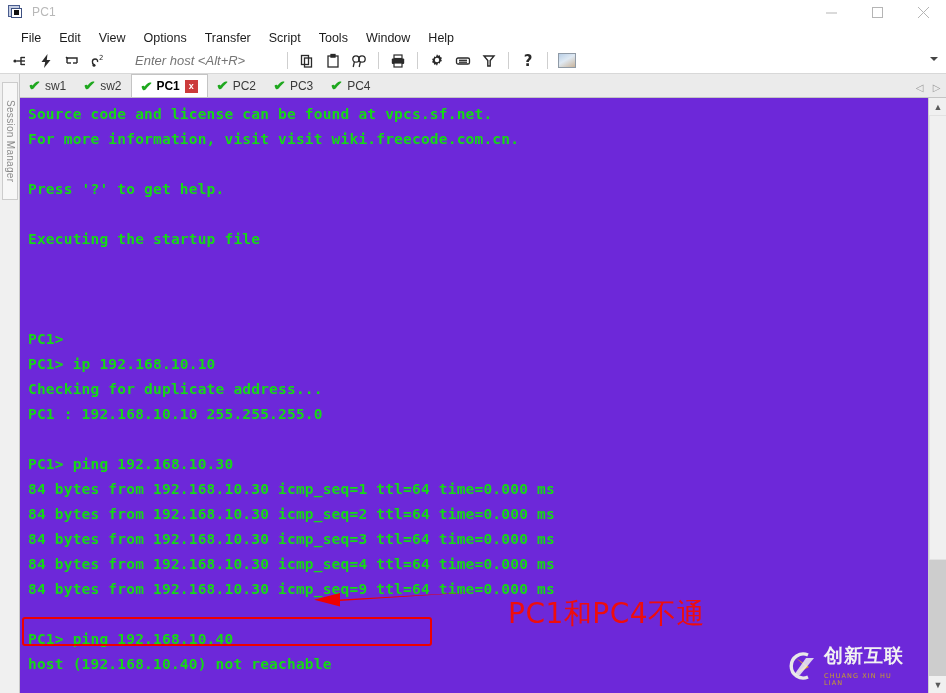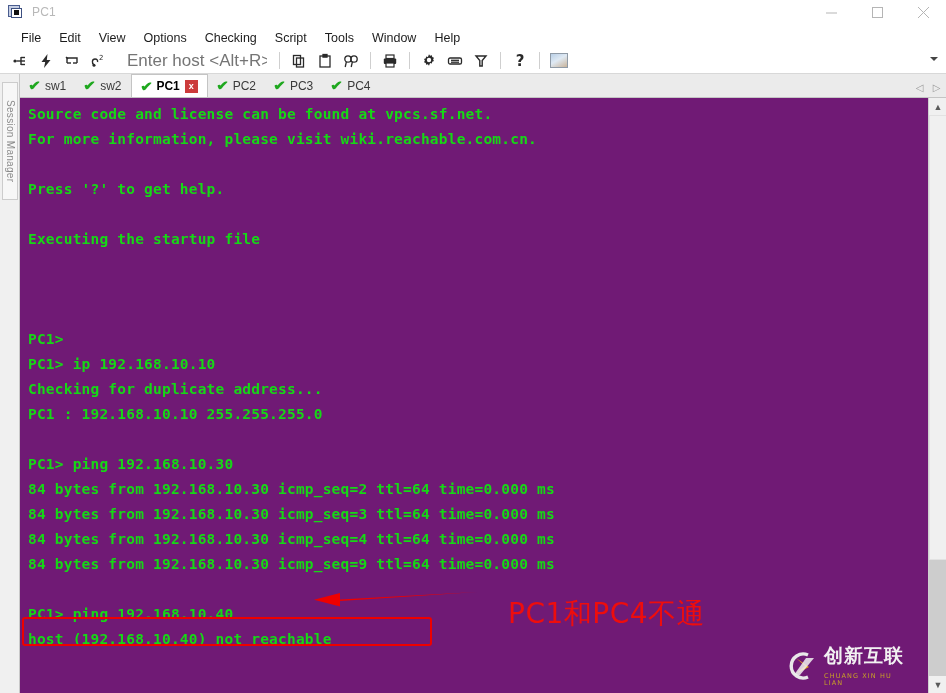--- a/index.html
+++ b/index.html
@@ -77,26 +77,27 @@
     width: 24px; height: 24px; margin: 0 1px;
     display: flex; align-items: center; justify-content: center;
     color: #2a2a2a;
   }
   .tb-icon:first-child { margin-left: 8px; }
   .tb-icon svg { display: block; }
   .tb-sep {
     width: 1px; height: 17px; background: #cfcfcf; margin: 0 6px;
   }
   .host-input {
-    font-size: 17px; color: #9a9a9a;
-    margin-left: 16px; margin-right: 6px;
+    font-size: 13px; color: #9a9a9a;
+    margin-left: 24px; margin-right: 6px;
     width: 140px; white-space: nowrap;
     border: none; background: transparent;
     font-family: "Liberation Sans", sans-serif;
     outline: none;
+    font-style: italic;
   }
   .tb-img {
     width: 18px; height: 15px;
     background: linear-gradient(150deg,#b9cfe6 0%,#dfe9f3 45%,#c8b39a 100%);
     border: 1px solid #8f9aa6;
   }
   .tb-caret {
     position: absolute; right: 8px; top: 9px;
     width: 0; height: 0;
     border-left: 4px solid transparent;
@@ -165,21 +166,21 @@
   .tab-arrow {
     width: 11px; height: 13px;
     display: flex; align-items: center; justify-content: center;
     color: #9a9a9a; font-size: 10px;
   }
 
   
   .terminal {
     position: absolute; left: 20px; top: 98px;
     width: 908px; height: 595px;
-    background: #701a75;
+    background: #6d28d9;
     overflow: hidden;
     padding: 4px 0 0 8px;
   }
   .term-line {
     font-family: "DejaVu Sans Mono", "Liberation Mono", monospace;
     font-size: 14.5px;
     font-weight: bold;
     line-height: 25px;
     color: #16d816;
     white-space: pre;
@@ -290,21 +291,21 @@
         </svg>
     </div>
   </div>
 </div>
 
 <div class="menubar">
   <div class="menu-item">File</div>
   <div class="menu-item">Edit</div>
   <div class="menu-item">View</div>
   <div class="menu-item">Options</div>
-  <div class="menu-item">Checking</div>
+  <div class="menu-item">Transfer</div>
   <div class="menu-item">Script</div>
   <div class="menu-item">Tools</div>
   <div class="menu-item">Window</div>
   <div class="menu-item">Help</div>
 </div>
 
 <div class="toolbar">
   <div class="tb-icon">
     <svg width="16" height="16" viewBox="0 0 16 16" fill="none" stroke="#2a2a2a" stroke-width="1.4">
       <circle cx="3" cy="8" r="1.6" fill="#2a2a2a" stroke="none"></circle>
@@ -431,34 +432,35 @@
   </div>
 
   <div class="tab-arrows">
     <span class="tab-arrow">◁</span>
     <span class="tab-arrow">▷</span>
   </div>
 </div>
 
 <div class="terminal">
   <div class="term-line">Source code and license can be found at vpcs.sf.net.</div>
-  <div class="term-line">For more information, please visit wiki.reachable.com.cn.</div>
+  <div class="term-line">For more information, visit visit wiki.freecode.com.cn.</div>
   <div class="term-line blank">&nbsp;</div>
   <div class="term-line">Press '?' to get help.</div>
   <div class="term-line blank">&nbsp;</div>
   <div class="term-line">Executing the startup file</div>
   <div class="term-line blank">&nbsp;</div>
   <div class="term-line blank">&nbsp;</div>
   <div class="term-line blank">&nbsp;</div>
   <div class="term-line">PC1&gt;</div>
   <div class="term-line">PC1&gt; ip 192.168.10.10</div>
   <div class="term-line">Checking for duplicate address...</div>
   <div class="term-line">PC1 : 192.168.10.10 255.255.255.0</div>
   <div class="term-line blank">&nbsp;</div>
   <div class="term-line">PC1&gt; ping 192.168.10.30</div>
+  <div class="term-line">84 bytes from 192.168.10.30 icmp_seq=1 ttl=64 time=0.000 ms</div>
   <div class="term-line">84 bytes from 192.168.10.30 icmp_seq=2 ttl=64 time=0.000 ms</div>
   <div class="term-line">84 bytes from 192.168.10.30 icmp_seq=3 ttl=64 time=0.000 ms</div>
   <div class="term-line">84 bytes from 192.168.10.30 icmp_seq=4 ttl=64 time=0.000 ms</div>
   <div class="term-line">84 bytes from 192.168.10.30 icmp_seq=9 ttl=64 time=0.000 ms</div>
   <div class="term-line blank">&nbsp;</div>
   <div class="term-line">PC1&gt; ping 192.168.10.40</div>
   <div class="term-line">host (192.168.10.40) not reachable</div>
   <div class="term-line blank">&nbsp;</div>
 
 </div>

